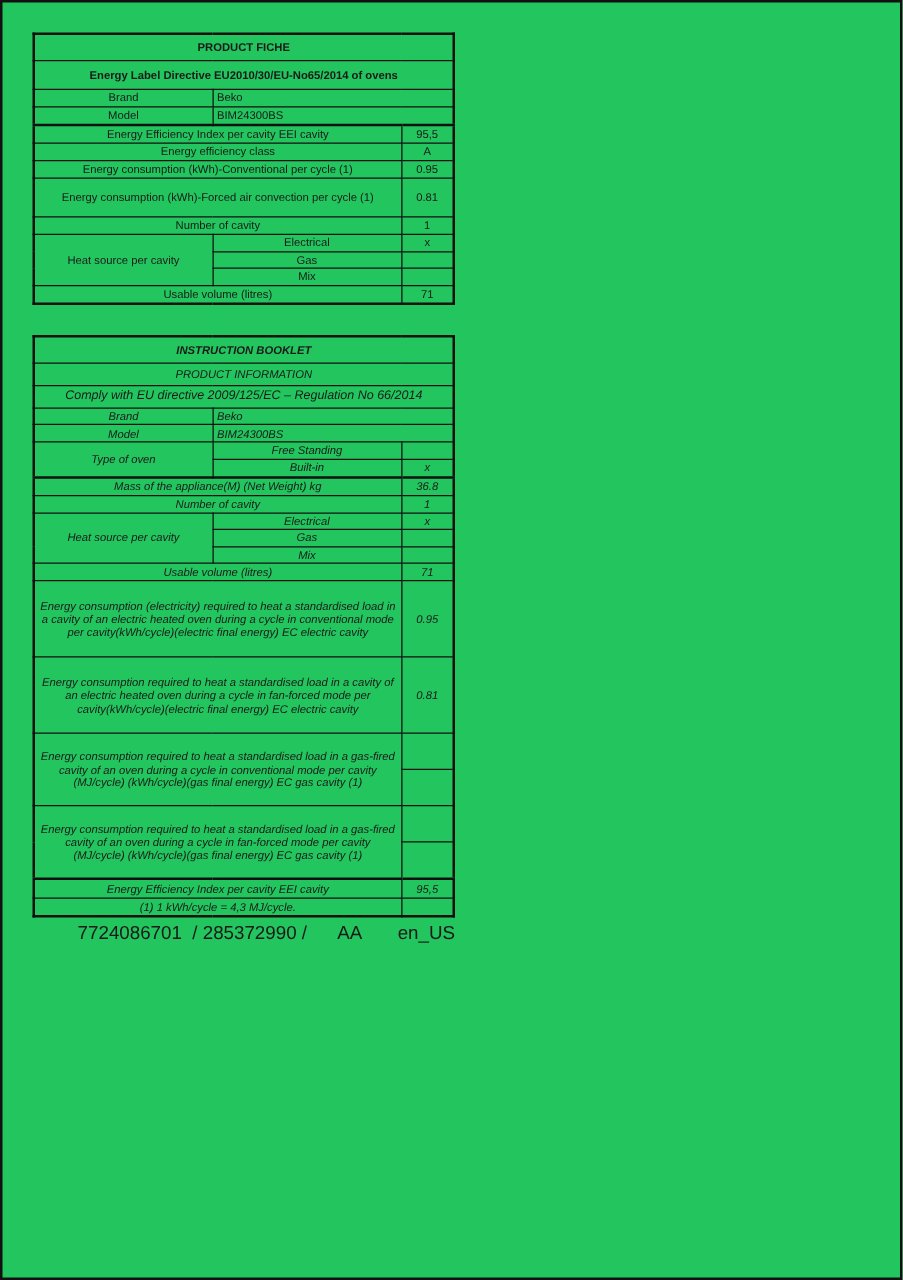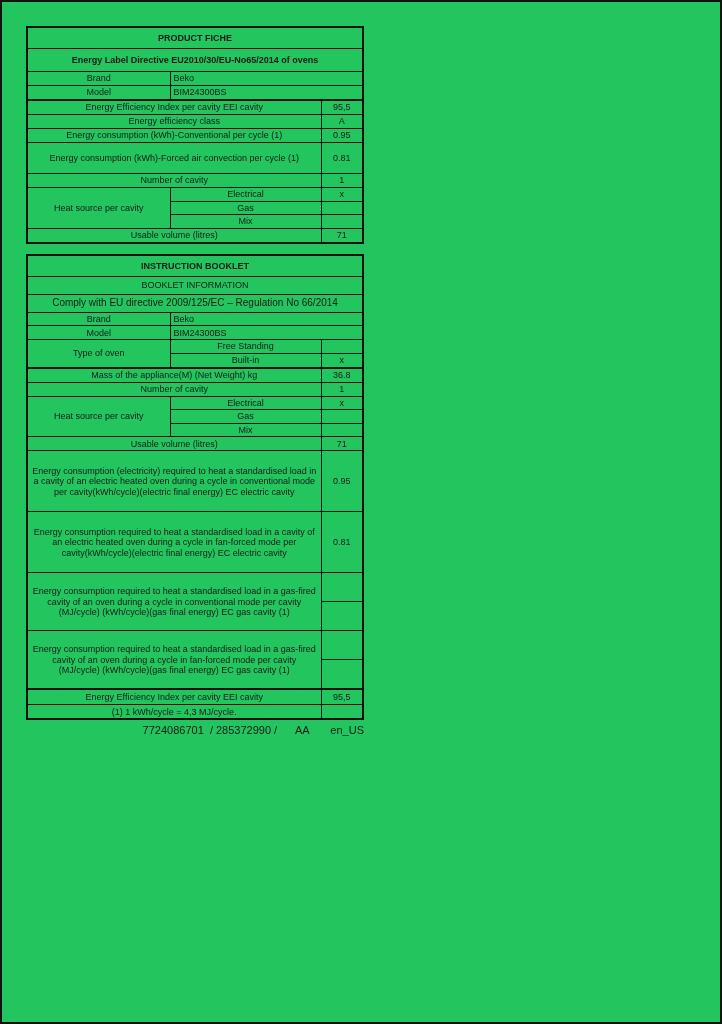--- a/index.html
+++ b/index.html
@@ -35,26 +35,26 @@
   td.ctr { text-align: left; }
   td.val { text-align: center; }
   td.top { vertical-align: top; padding-top: 2px; }
   tr.bt2 td { border-top-width: 2px; }
   .r13 td { height: 11px; }
   .r11 td { height: 9px; }
   .r30 td { height: 28px; }
   .r60 td { height: 58px; }
   .r28 td { height: 26px; }
   .r14 td { height: 12px; }
-  .t2 { margin-top: 10px; }
+  .t2 { margin-top: 24px; font-style: italic; }
   .footer {
     width: 338px;
     margin-top: 4px;
     text-align: right;
-    font-size: 11px;
+    font-size: 15px;
     white-space: pre;
     color: #1a1a1a;
   }
 </style>
 </head>
 <body>
 
 <div class="page">
   <div class="content">
 
@@ -123,21 +123,21 @@
       <colgroup>
           <col style="width:143px">
           <col style="width:151px">
           <col style="width:42px">
         </colgroup>
       <tbody>
           <tr>
             <td colspan="3" class="h1">INSTRUCTION BOOKLET</td>
           </tr>
       <tr>
-            <td colspan="3" class="h3">BOOKLET INFORMATION</td>
+            <td colspan="3" class="h3">PRODUCT INFORMATION</td>
           </tr>
       <tr>
             <td colspan="3" class="h3" style="font-size:10px;">Comply with EU directive 2009/125/EC – Regulation No 66/2014</td>
           </tr>
       <tr class="r11">
         <td class="lbl">Brand</td>
         <td colspan="2" class="ctr">Beko</td>
       </tr>
       <tr class="r13">
         <td class="lbl">Model</td>

